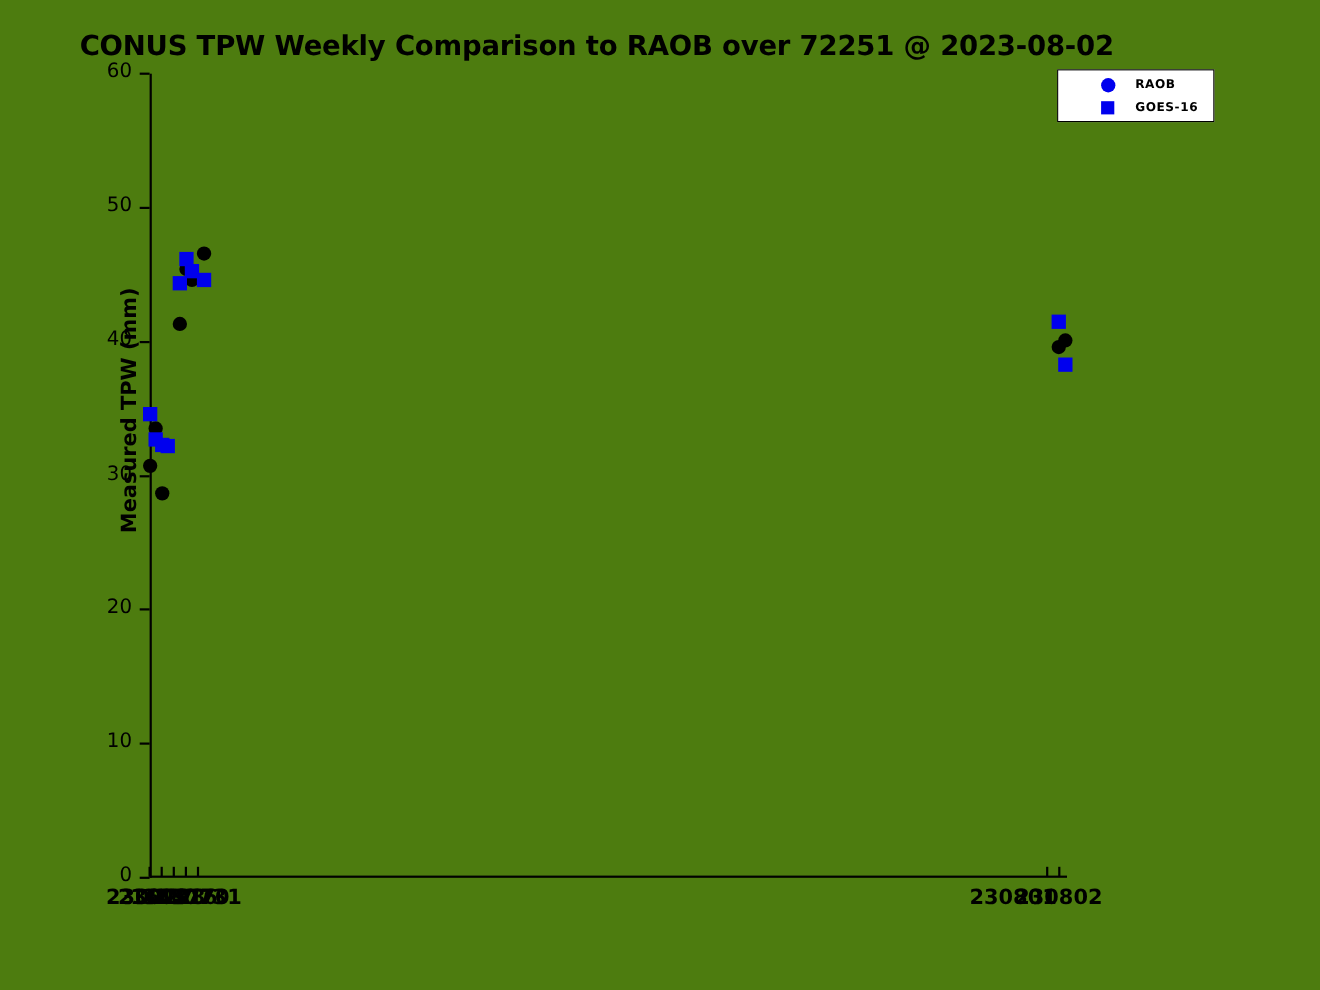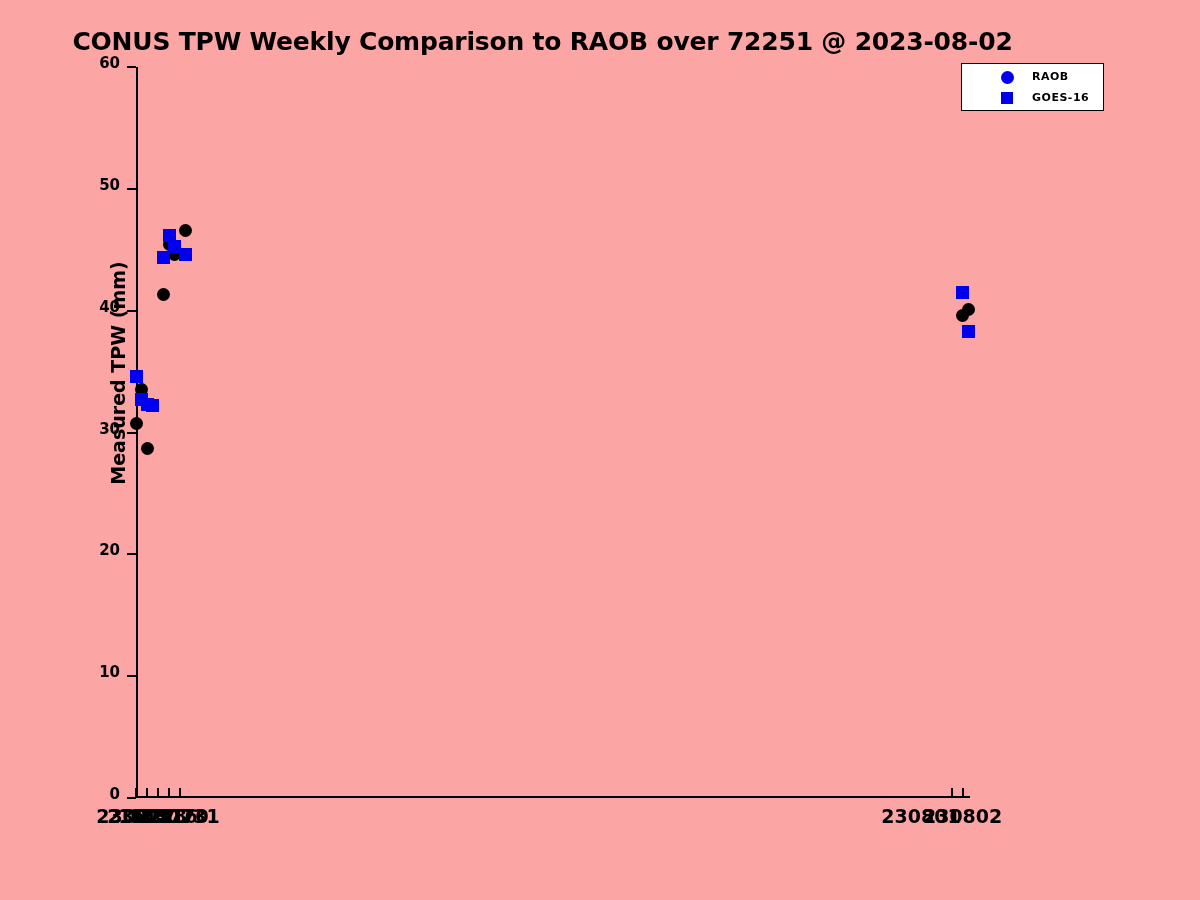--- a/index.html
+++ b/index.html
@@ -10,21 +10,21 @@
   body {
     width: 1200px;
     height: 900px;
     font-family: "DejaVu Sans", sans-serif;
     overflow: hidden;
   }
   #figure {
     position: relative;
     width: 1200px;
     height: 900px;
-    background: #fca5a5;
+    background: #4d7c0f;
   }
   
   #chart-title {
     position: absolute;
     left: 0;
     top: 27px;
     width: 1085px;
     text-align: center;
     font-size: 25px;
     font-weight: bold;
@@ -62,22 +62,22 @@
     left: -9px;
     width: 9px;
     height: 2px;
     background: #000000;
   }
   .ytick-label {
     position: absolute;
     right: 0;
     width: 60px;
     text-align: right;
-    font-size: 15px;
-    font-weight: bold;
+    font-size: 18px;
+    font-weight: normal;
     color: #000000;
     font-family: "DejaVu Sans", sans-serif;
   }
   .xtick {
     position: absolute;
     top: 721px;
     width: 2px;
     height: 9px;
     background: #000000;
   }

